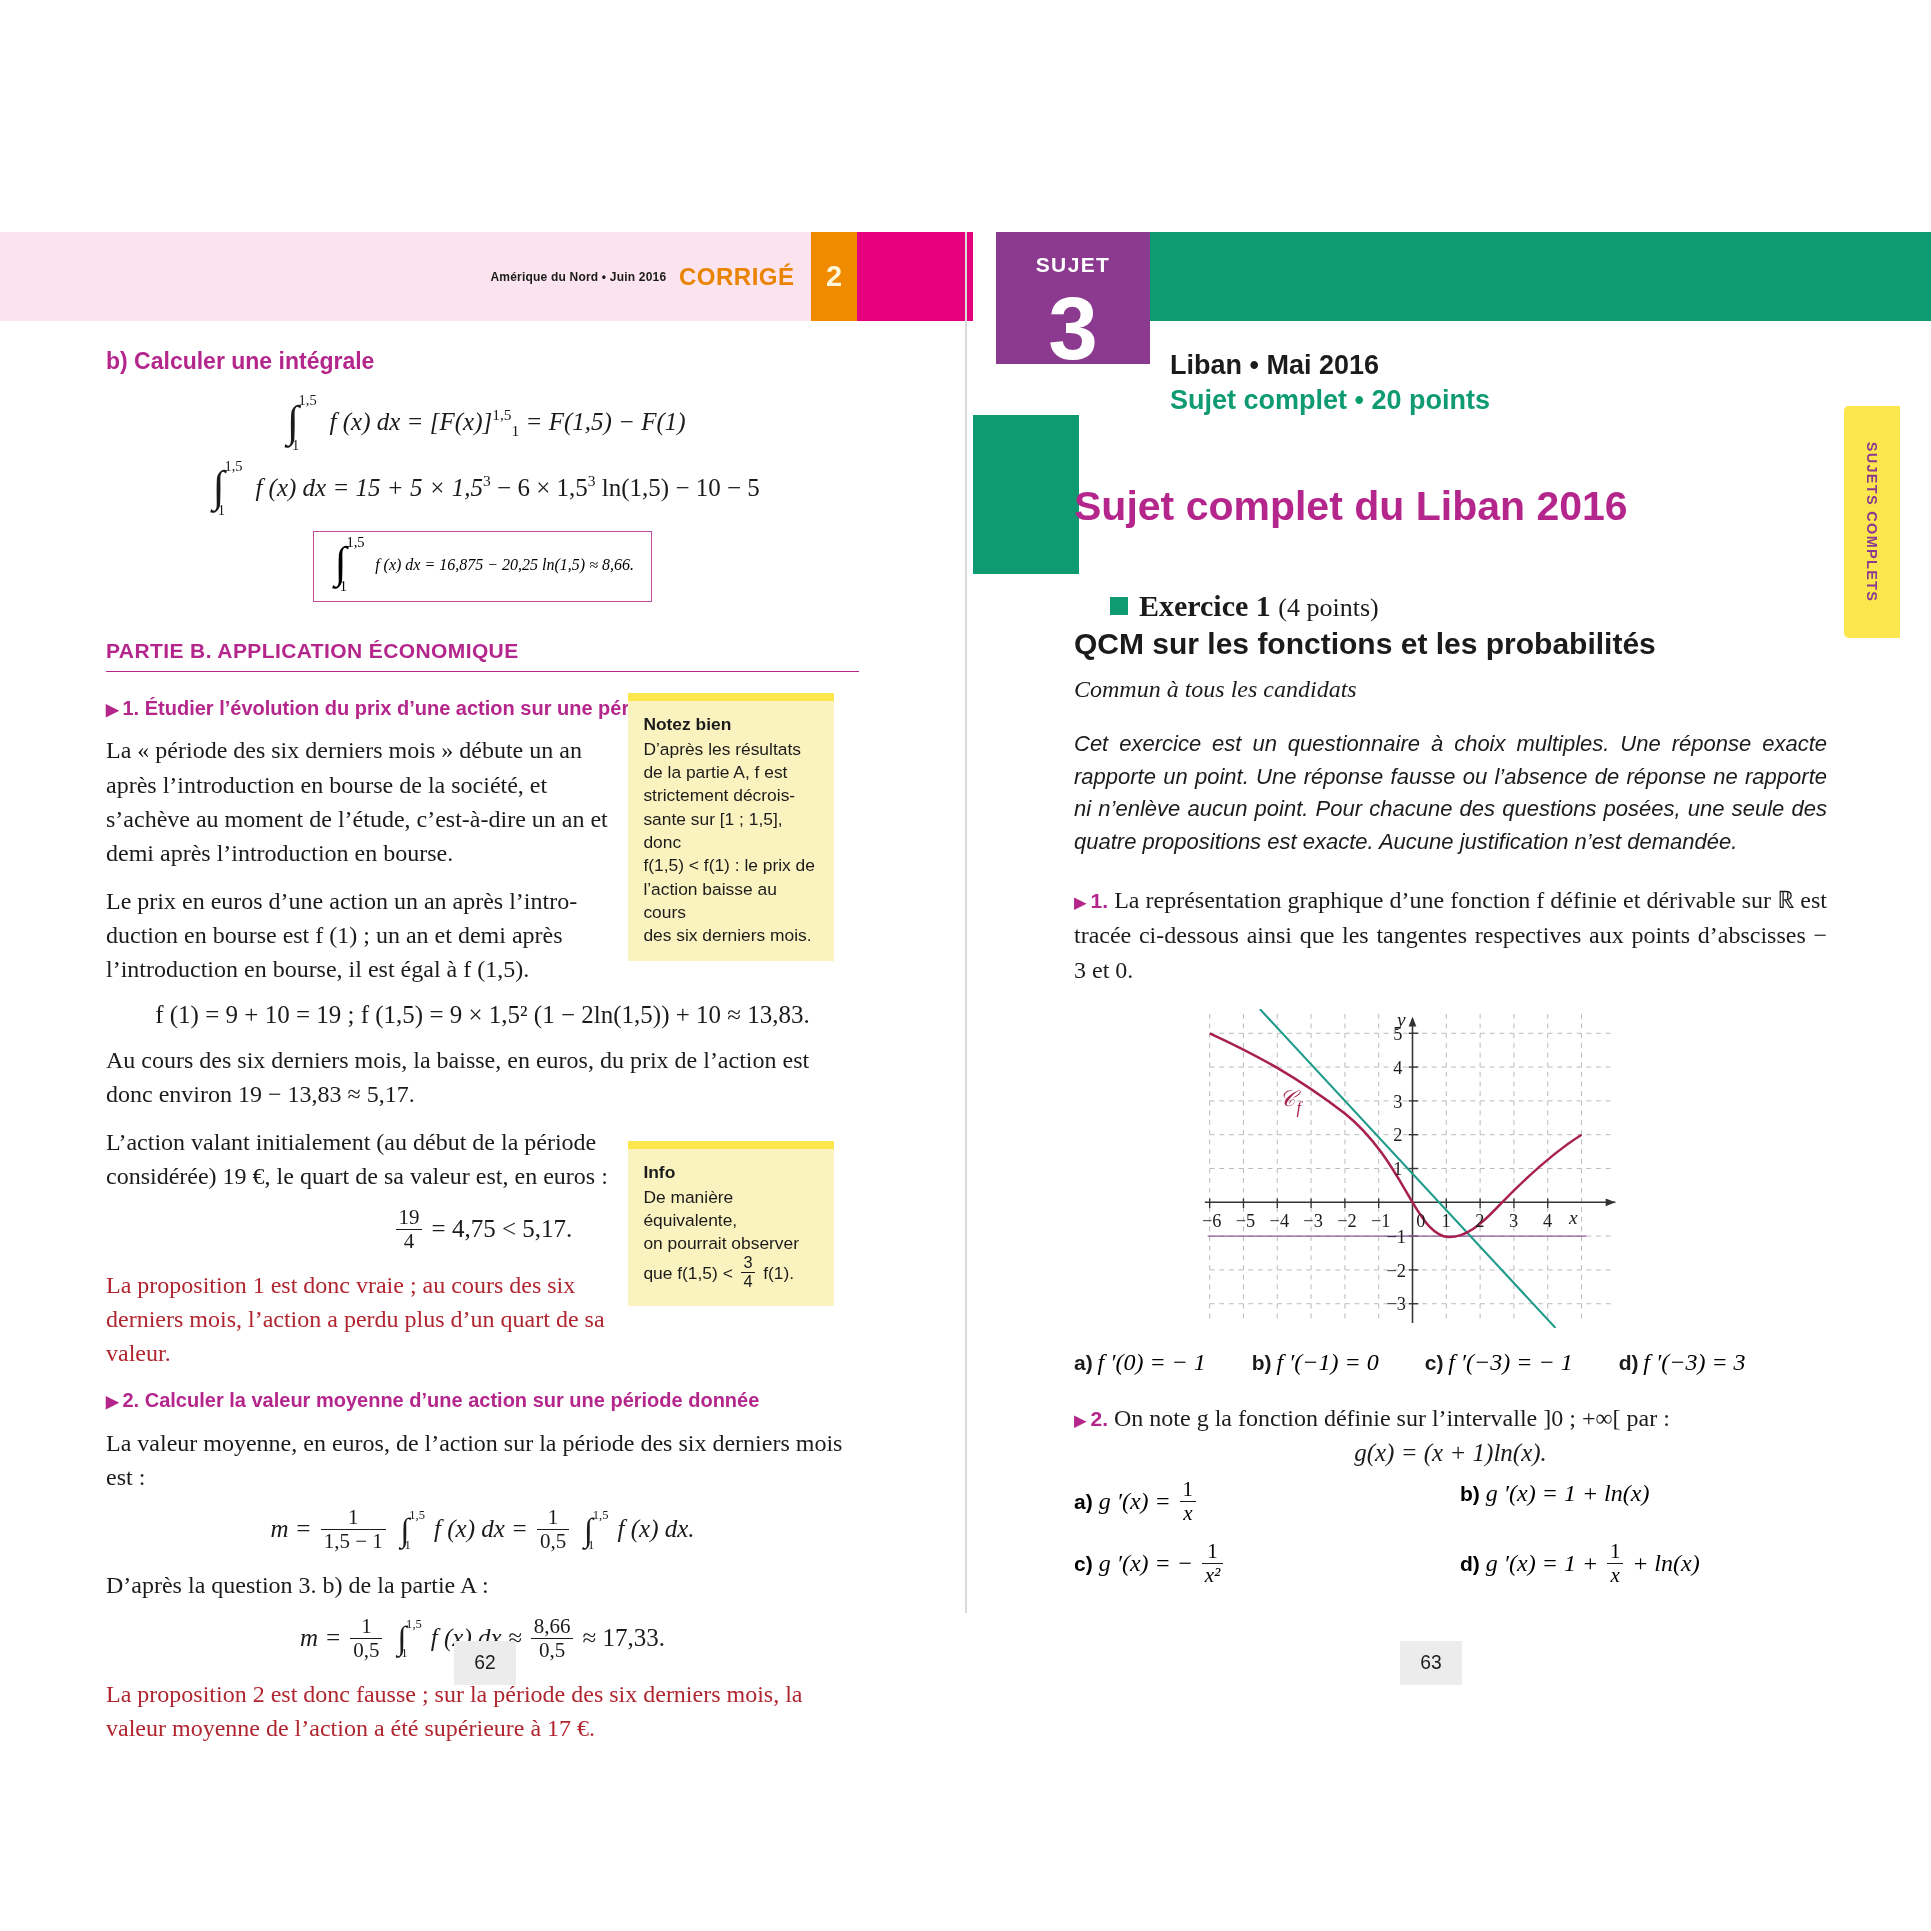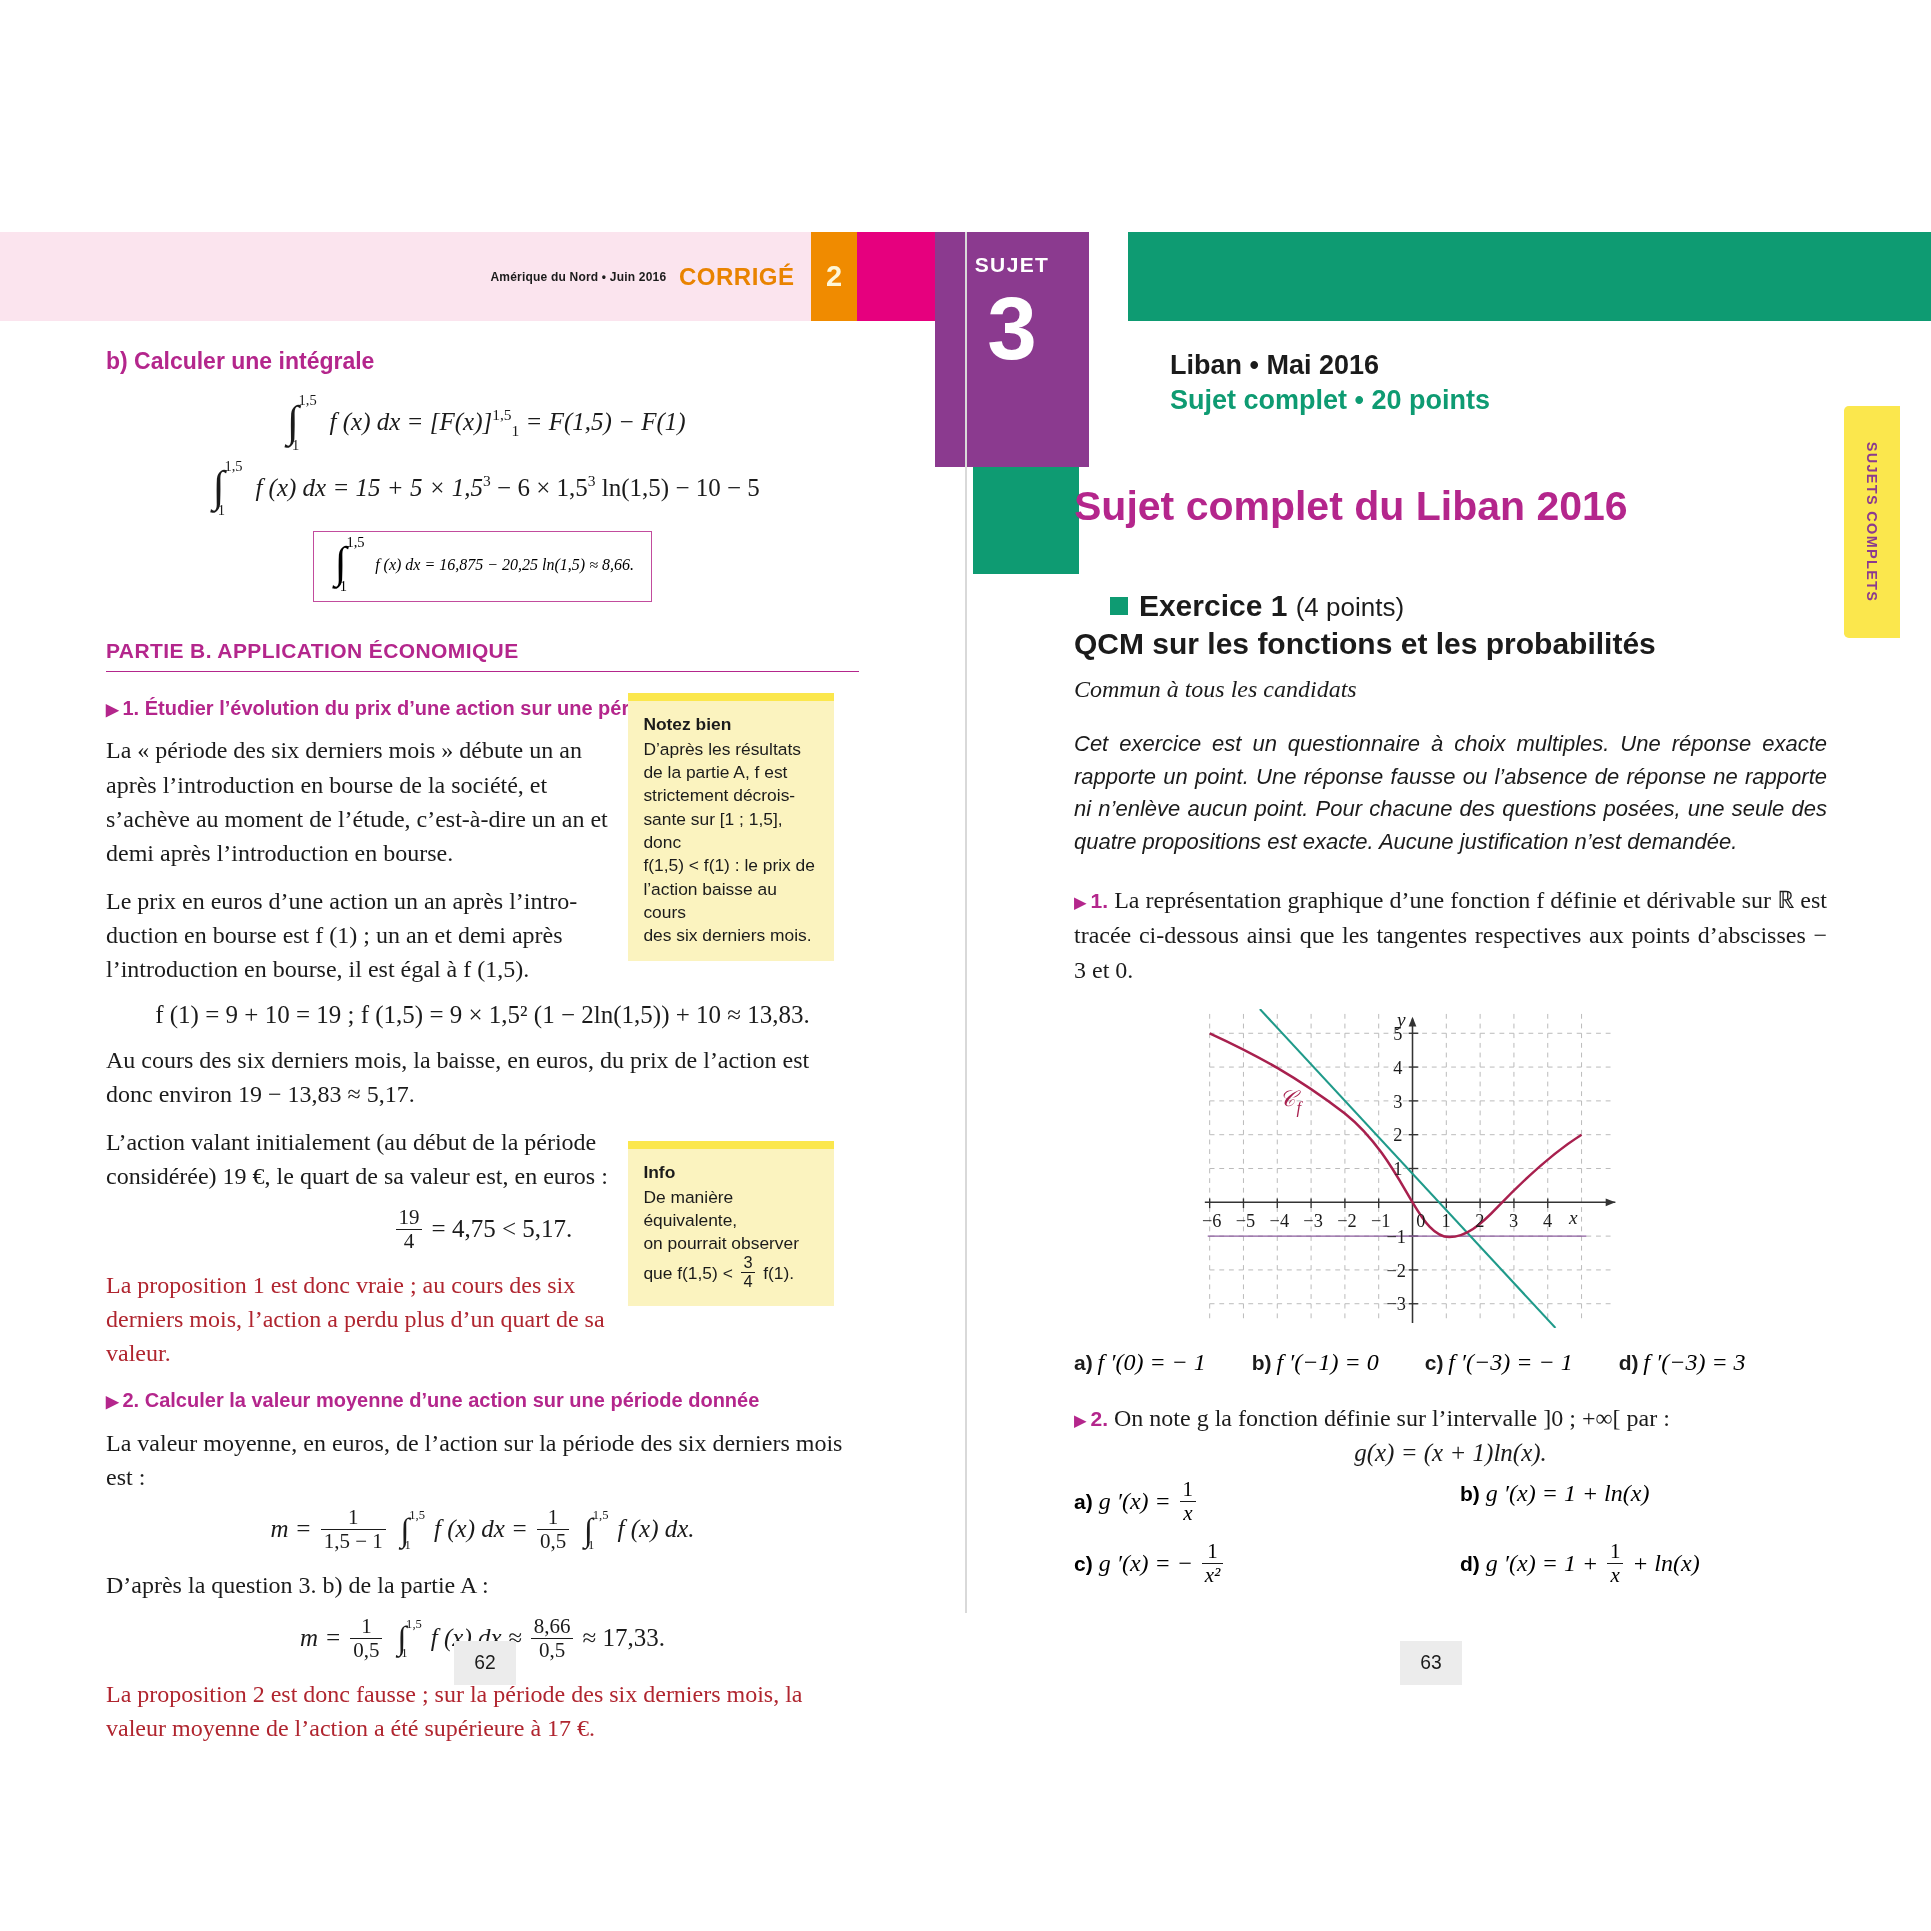--- a/index.html
+++ b/index.html
@@ -35,21 +35,21 @@
     background: #f08b00;
     display: flex; align-items: center; justify-content: center;
     font-family: "Liberation Sans", sans-serif;
     font-weight: bold; font-size: 29px; color: #fdf6d8;
   }
   .hdr-magenta {
     position: absolute; left: 857px; top: 232px; width: 116px; height: 89px;
     background: #e6007e;
   }
   .hdr-purple {
-    position: absolute; left: 935px; top: 232px; width: 154px; height: 235px;
+    position: absolute; left: 996px; top: 232px; width: 154px; height: 132px;
     background: #8b3a8f;
   }
   .hdr-purple .sujet-word {
     position: absolute; left: 0; top: 21px; width: 100%;
     text-align: center;
     font-family: "Liberation Sans", sans-serif;
     font-weight: bold; font-size: 21px; color: #ffffff; letter-spacing: 1.4px;
   }
   .hdr-purple .sujet-num {
     position: absolute; left: 0; top: 52px; width: 100%;
@@ -174,21 +174,21 @@
     border-top: 8.7px solid #fbe74d;
     padding: 11.6px 13.5px 13.5px 15.4px;
     font-family: "Liberation Sans", sans-serif;
     font-size: 17.4px; color: #1b1b1b; line-height: 1.34;
   }
   .note .title { font-weight: bold; display: block; margin-bottom: 1.9px; }
   .note .frac { font-size: 16.4px; }
 
   
   .ex-head {
-    font-family: Liberation Sans, sans-serif;
+    font-family: Liberation Serif, serif;
     font-weight: bold; font-size: 30px; color: #1b1b1b; line-height: 1.3; padding-left: 36px;
   }
   .ex-head .sq {
     display: inline-block; width: 18.3px; height: 18.3px; background: #0e9b72;
     margin-right: 10.6px; vertical-align: 1px;
   }
   .ex-head .pts { font-weight: bold; font-size: 26px; }
   .ex-sub {
     font-family: "Liberation Sans", sans-serif;
     font-weight: bold; font-size: 30px; color: #1b1b1b; margin-top: 1.9px;

